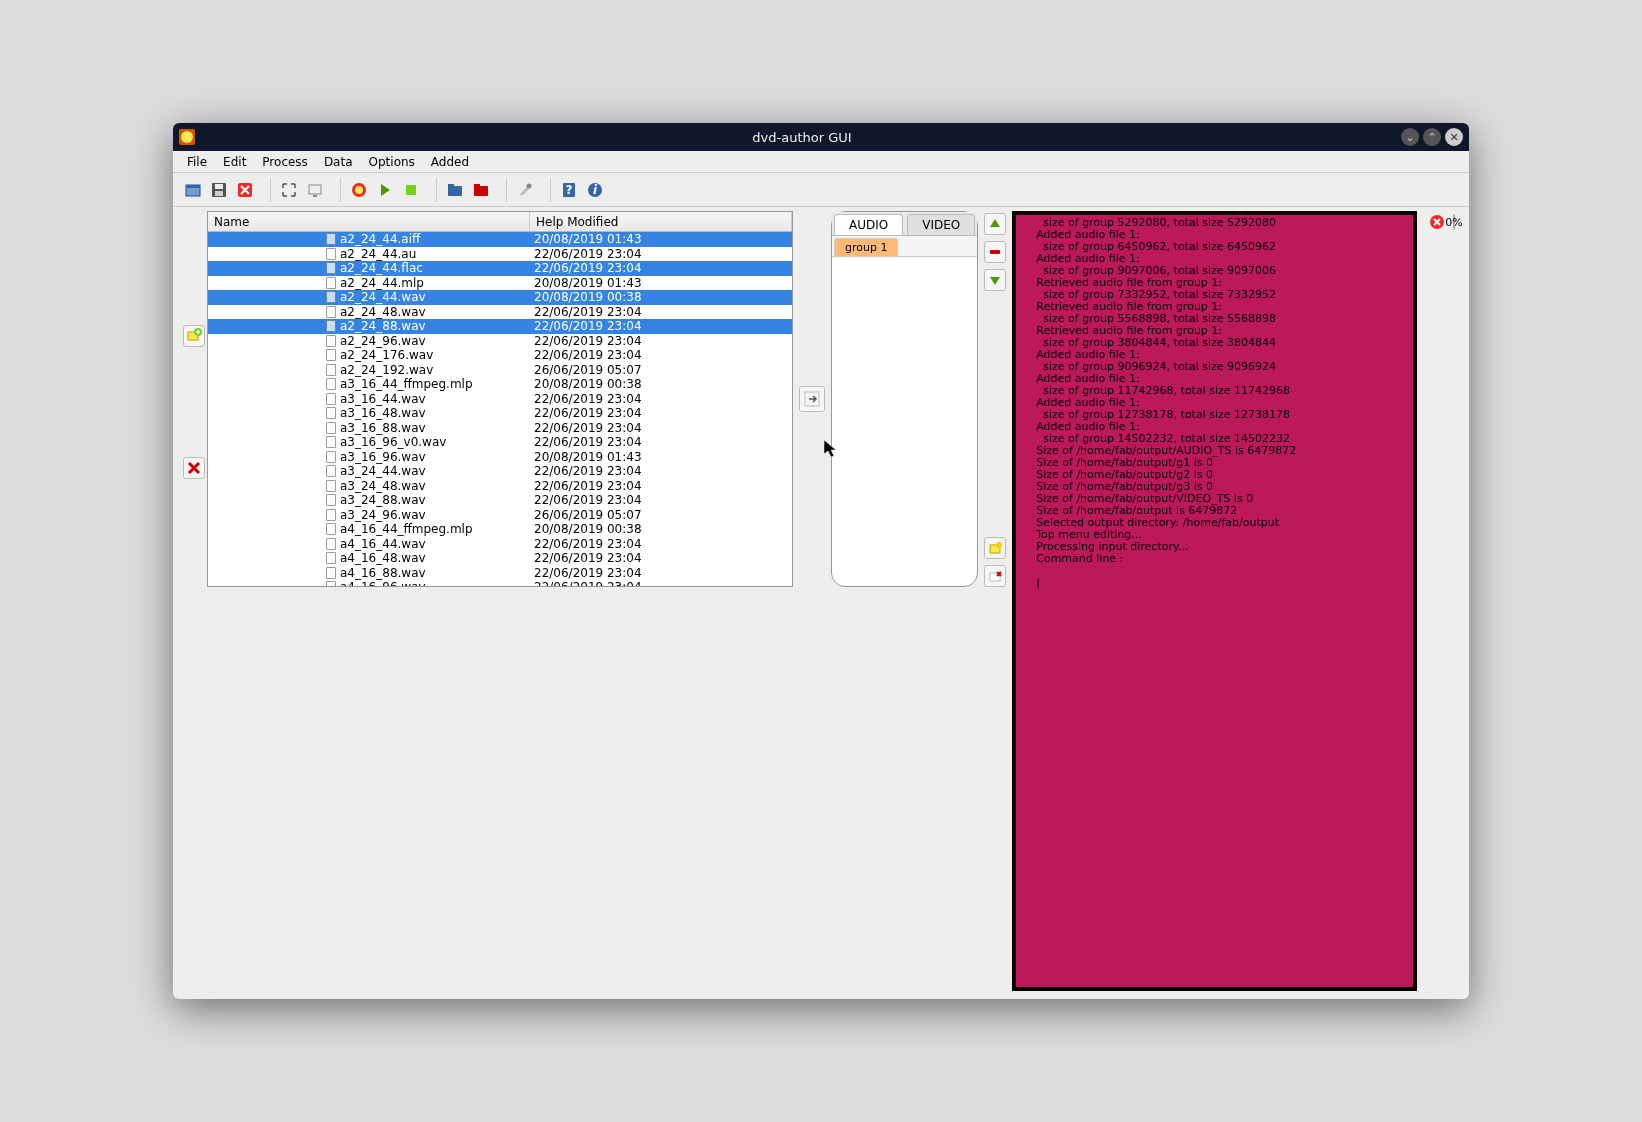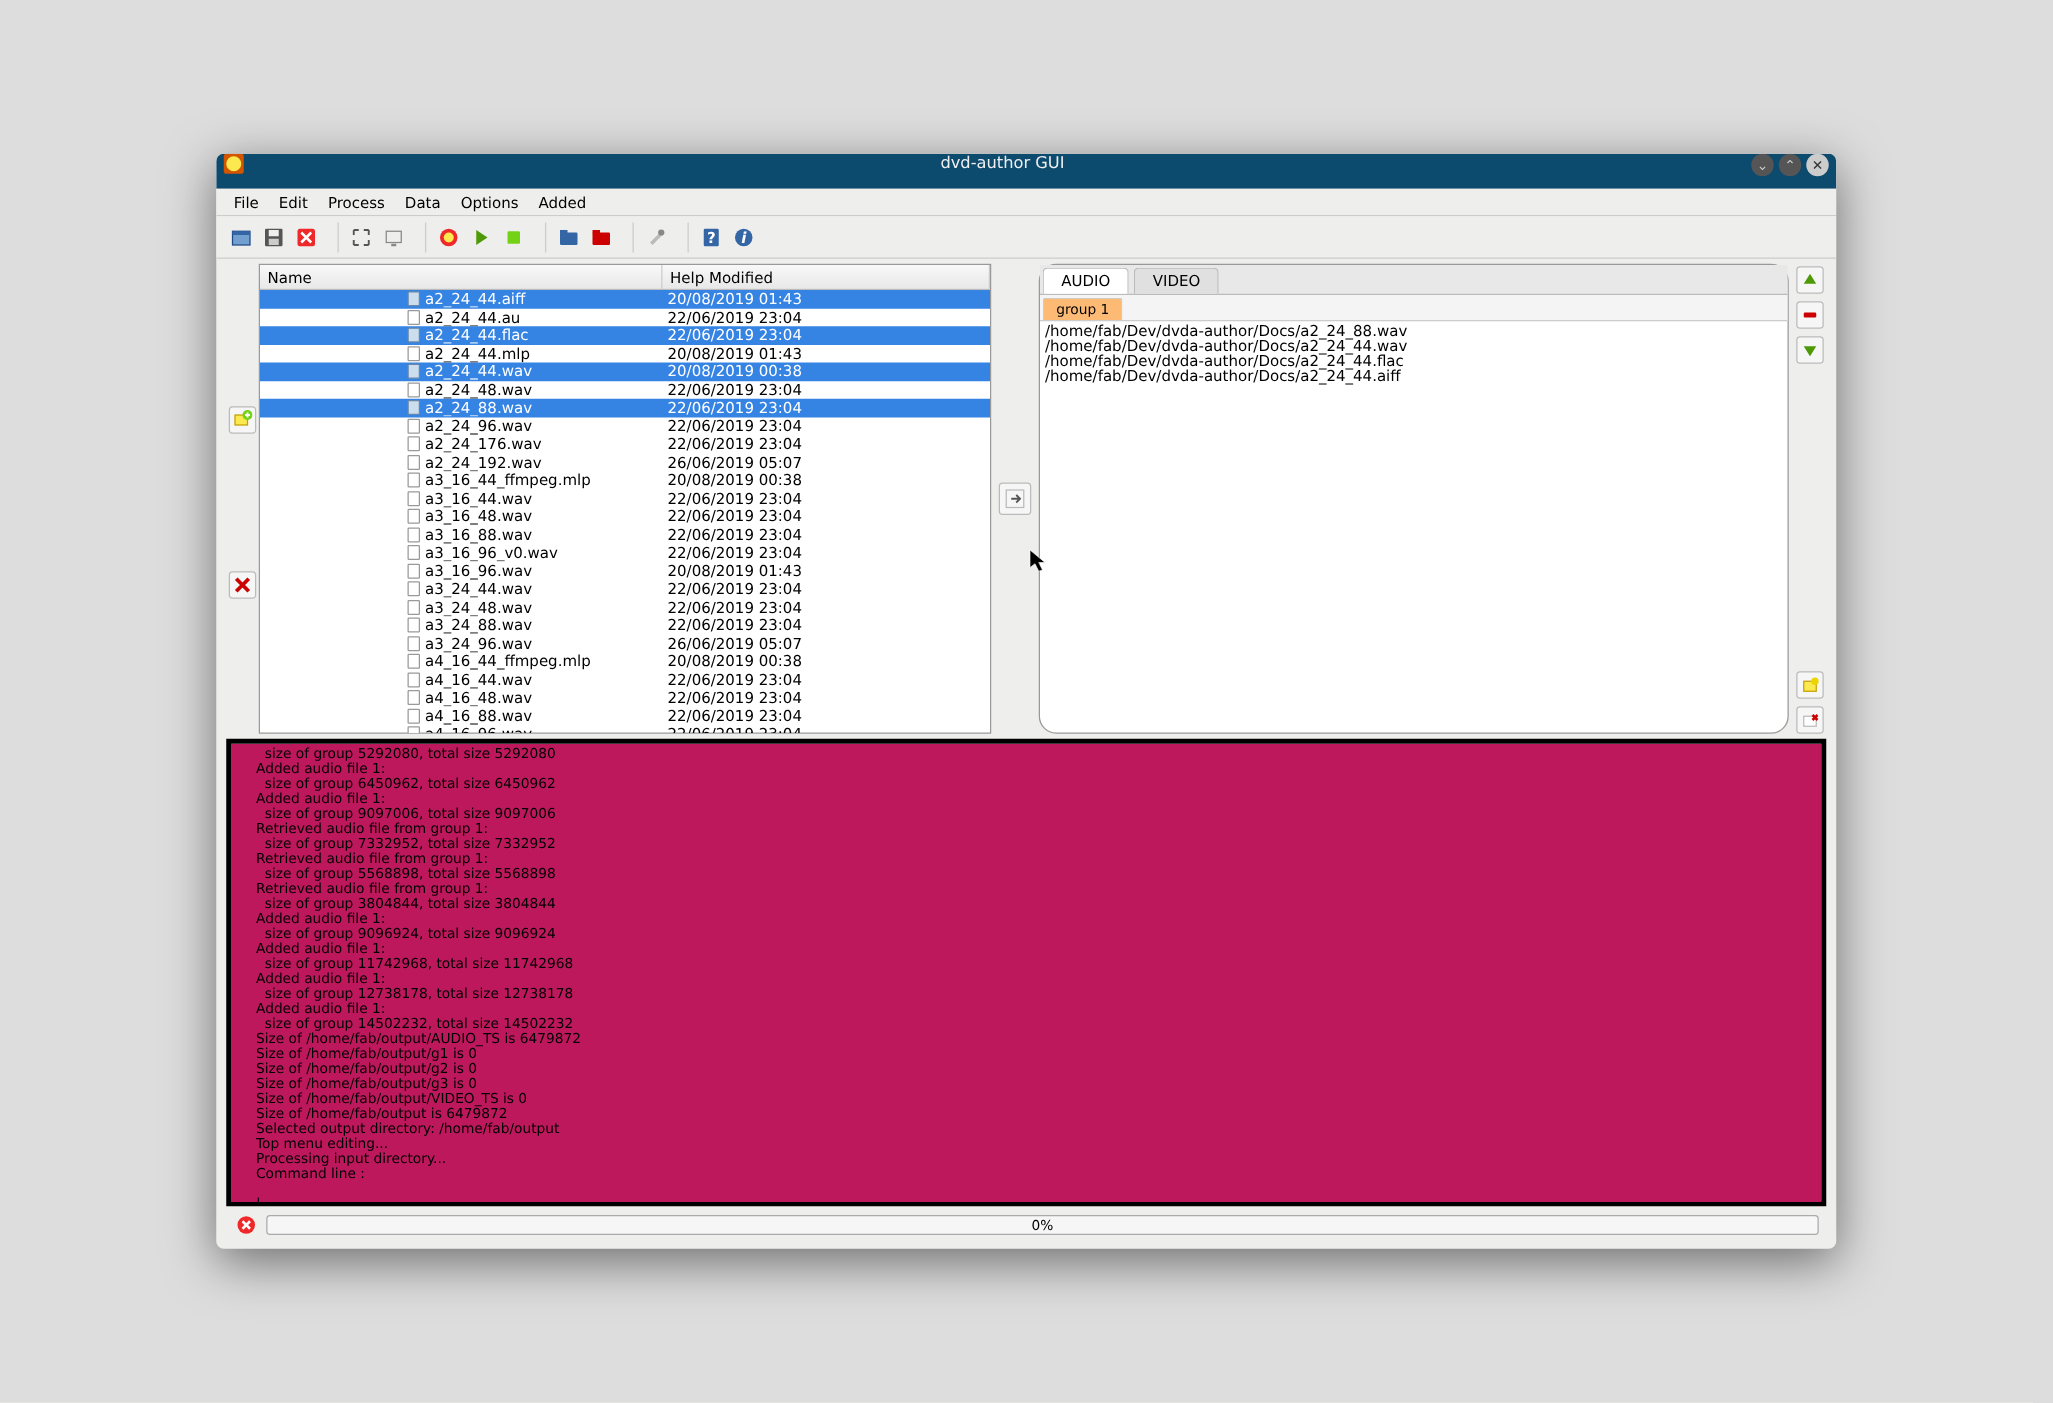--- a/index.html
+++ b/index.html
@@ -1,30 +1,30 @@
 <!DOCTYPE html>
 <html><head>
 <meta charset="utf-8">
 <style>
 * { margin: 0; padding: 0; box-sizing: border-box; font-family: "DejaVu Sans", "Liberation Sans", Arial, sans-serif; font-size: 12px; }
 body { background: #ddd; display: flex; justify-content: center; align-items: center; height: 100vh; }
 .window { width: 1296px; height: 876px; background: #eeeeec; border-radius: 6px; overflow: hidden; box-shadow: 0 10px 40px rgba(0,0,0,0.5); display: flex; flex-direction: column; }
-.titlebar { background: #0c4a6e; color: #eee; height: 28px; display: flex; align-items: flex-start; padding: 0 6px; gap: 37px; }
+.titlebar { background: #0f172a; color: #eee; height: 28px; display: flex; align-items: center; padding: 0 6px; gap: 37px; }
 .titlebar .app-icon { width: 16px; height: 16px; background: #d45500; border-radius: 2px; margin-right: 8px; position: relative; }
 .titlebar .app-icon::after { content:""; position:absolute; inset:2px; background:#fce94f; border-radius:50%; }
 .titlebar .wtitle { flex: 1; text-align: center; font-size: 13px; }
 .titlebar .win-btns { display: flex; gap: 4px; }
 .titlebar .win-btn { width: 18px; height: 18px; border-radius: 50%; background: #555; display:flex; align-items:center; justify-content:center; font-size:11px; color:#ccc; cursor:pointer; }
 .titlebar .win-btn.close { background:#ccc; color:#333; }
 .menubar { background: #eeeeec; height: 22px; display: flex; align-items: center; padding: 0 6px; border-bottom: 1px solid #ccc; }
 .menubar .menu { padding: 2px 8px; cursor: pointer; }
 .toolbar { background: #eeeeec; height: 34px; display: flex; align-items: center; padding: 3px 8px; border-bottom: 1px solid #ccc; gap: 2px; }
 .tool-btn { width: 24px; height: 24px; display:flex; align-items:center; justify-content:center; border-radius:3px; cursor:pointer; }
 .tool-sep { width: 10px; height: 24px; border-right:1px solid #ccc; margin: 0 4px 0 2px; }
-.main { flex: 1; display: flex; flex-direction: column; padding: 4px 8px 8px 8px; gap: 4px; min-height:0; }
+.main { flex: 1; display: flex; flex-direction: row; padding: 4px 8px 8px 8px; gap: 4px; min-height:0; }
 .upper { display: flex; height: 376px; gap: 4px; }
 .filelist-wrap { display: flex; }
 .side-btns { width: 26px; display: flex; flex-direction: column; align-items: center; justify-content: flex-start; padding-top: 114px; gap: 110px; }
 .side-btn { width: 22px; height: 22px; border: 1px solid #bbb; border-radius:3px; display:flex; align-items:center; justify-content:center; cursor:pointer; background:#f6f6f6; }
 .filetable { width: 586px; border: 1px solid #999; background: #fff; display: flex; flex-direction: column; }
 .ft-header { display: flex; background: linear-gradient(#f8f8f8, #e8e8e8); border-bottom: 1px solid #bbb; height: 20px; }
 .ft-header .col { padding: 3px 6px; border-right: 1px solid #ccc; }
 .col-name { width: 322px; }
 .col-date { flex: 1; }
 .ft-body { flex: 1; overflow-y: scroll; }
@@ -375,26 +375,20 @@
 
       <div class="right-panel">
         <div class="tabs-area">
           <div class="tab-strip">
             <div class="tab">AUDIO</div>
             <div class="tab inactive">VIDEO</div>
           </div>
           <div class="subtab-strip">
             <div class="subtab">group 1</div>
           </div>
-          <div class="group-body" id="group-body">
-              <div>/home/fab/Dev/dvda-author/Docs/a2_24_88.wav</div>
-              <div>/home/fab/Dev/dvda-author/Docs/a2_24_44.wav</div>
-              <div>/home/fab/Dev/dvda-author/Docs/a2_24_44.flac</div>
-              <div>/home/fab/Dev/dvda-author/Docs/a2_24_44.aiff</div>
-            </div>
         </div>
         <div class="right-side-btns">
           <div class="side-btn">
               <svg width="14" height="14">
                 <path d="M7,2 L12,10 L2,10 Z" fill="#4e9a06"></path>
               </svg>
             </div>
           <div class="side-btn">
               <svg width="14" height="14">
                 <rect x="2" y="5" width="10" height="4" fill="#cc0000" rx="1"></rect>

